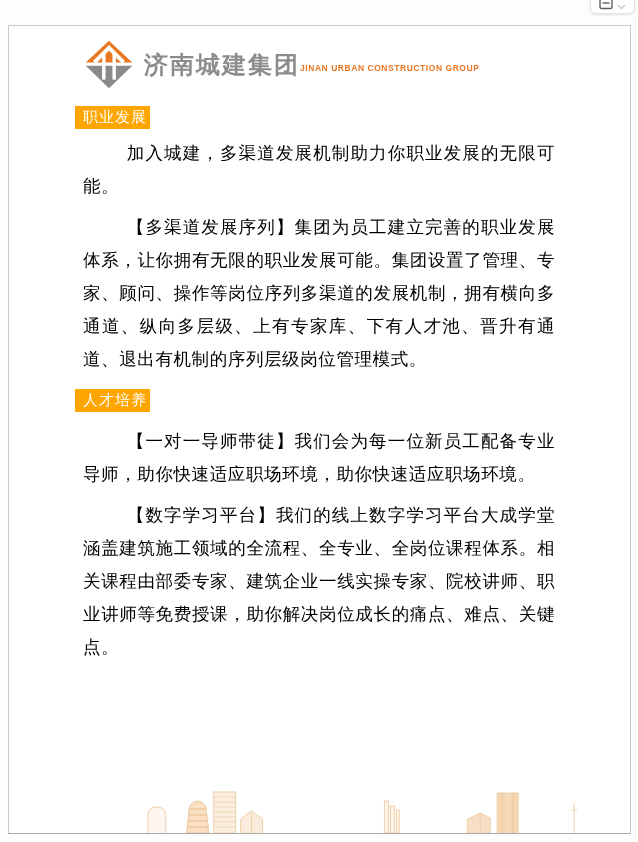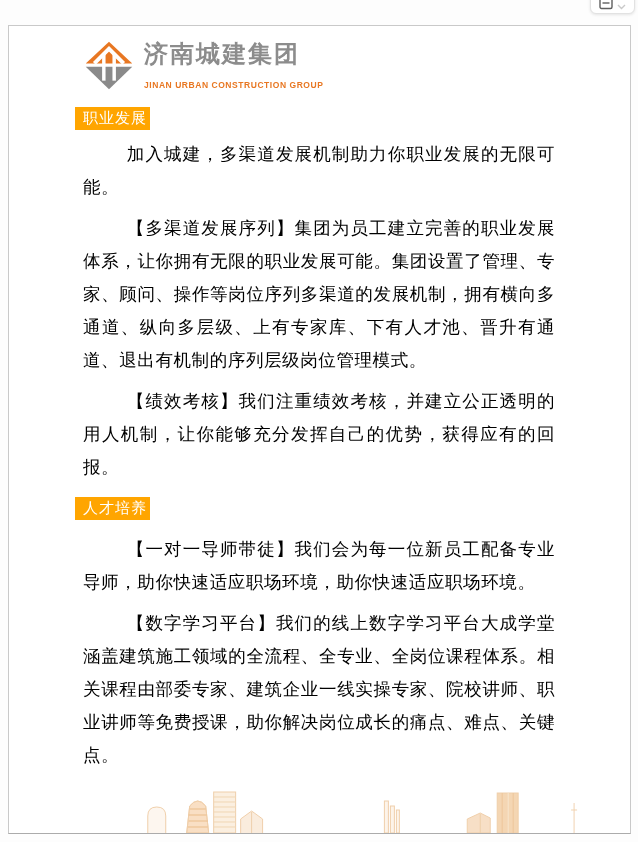--- a/index.html
+++ b/index.html
@@ -39,21 +39,21 @@
   }
   .reader-btn svg { display: block; }
 
   
   .logo-row {
     display: flex; align-items: center;
     margin: 14px 0 0 74px;
     gap: 9px;
   }
   .logo-icon { width: 52px; height: 50px; flex: 0 0 auto; }
-  .logo-text { display: flex; flex-direction: column; }
+  .logo-text { display: flex; flex-direction: row; }
   .logo-title {
     font-family: "Liberation Sans", "DejaVu Sans", sans-serif;
     font-weight: bold;
     font-size: 24px;
     letter-spacing: 2px;
     color: #8c8c8c;
     line-height: 28px;
   }
   .logo-subtitle {
     font-family: "Liberation Sans", "DejaVu Sans", sans-serif;
@@ -126,21 +126,20 @@
       </div>
     </div>
 
     <div class="content">
 
       <div>
         <span class="sec-heading h-first" style="display:inline-block;margin-top:16px;">职业发展</span>
         <div class="sec-body">
           <p>加入城建，多渠道发展机制助力你职业发展的无限可能。</p>
           <p>【多渠道发展序列】集团为员工建立完善的职业发展体系，让你拥有无限的职业发展可能。集团设置了管理、专家、顾问、操作等岗位序列多渠道的发展机制，拥有横向多通道、纵向多层级、上有专家库、下有人才池、晋升有通道、退出有机制的序列层级岗位管理模式。</p>
-          <p>【绩效考核】我们注重绩效考核，并建立公正透明的用人机制，让你能够充分发挥自己的优势，获得应有的回报。</p>
         </div>
       </div>
 
       <div>
         <span class="sec-heading h-next" style="display:inline-block;margin-top:5px;margin-bottom:5px;">人才培养</span>
         <div class="sec-body">
           <p>【一对一导师带徒】我们会为每一位新员工配备专业导师，助你快速适应职场环境，助你快速适应职场环境。</p>
           <p>【数字学习平台】我们的线上数字学习平台大成学堂涵盖建筑施工领域的全流程、全专业、全岗位课程体系。相关课程由部委专家、建筑企业一线实操专家、院校讲师、职业讲师等免费授课，助你解决岗位成长的痛点、难点、关键点。</p>
         </div>
       </div>

